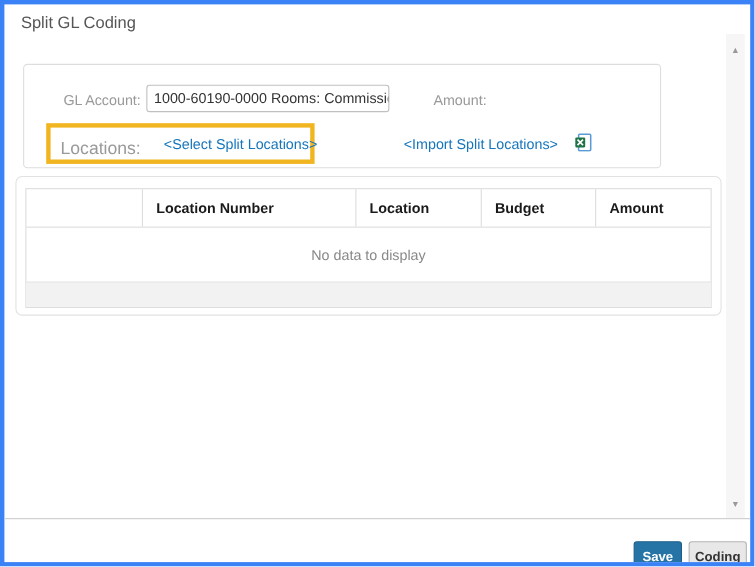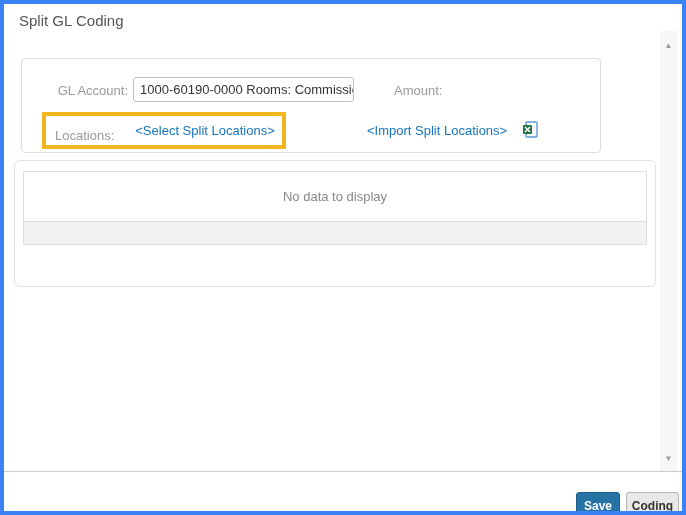--- a/index.html
+++ b/index.html
@@ -65,21 +65,21 @@
     left: 20px;
     top: 53px;
     width: 244px;
     height: 37px;
     border: 4px solid #F0B51F;
     display: flex;
     align-items: center;
     padding-left: 9px;
     background: transparent;
   }
-  .locations-label { position: static; font-size: 13px; color: #999; margin-top: 10px; }
+  .locations-label { position: static; font-size: 16px; color: #999; margin-top: 10px; }
   .link {
     font-size: 13px;
     color: #1676BC;
     text-decoration: none;
     white-space: nowrap;
     cursor: pointer;
   }
   .select-split-link { margin-left: 21px; }
   .import-split-link { position: absolute; left: 345px; top: 64px; }
   .excel-icon { position: absolute; left: 500px; top: 62px; width: 17px; height: 17px; cursor: pointer; }
@@ -220,20 +220,27 @@
 
     <svg class="excel-icon" viewBox="0 0 17 17">
       <rect x="4" y="1" width="11" height="15" rx="1" fill="#ffffff" stroke="#5b9bd5" stroke-width="1.4"></rect>
       <rect x="1" y="4" width="9" height="9" rx="1" fill="#217346"></rect>
       <path d="M3 6 L8 11 M8 6 L3 11" stroke="#ffffff" stroke-width="1.5"></path>
     </svg>
   </div>
 
   <div class="grid-panel">
     <div class="grid-table">
+      <div class="grid-header-row">
+        <div class="grid-header-cell col-spacer"></div>
+        <div class="grid-header-cell col-locnum">Location Number</div>
+        <div class="grid-header-cell col-loc">Location</div>
+        <div class="grid-header-cell col-budget">Budget</div>
+        <div class="grid-header-cell col-amount">Amount</div>
+      </div>
       <div class="grid-empty-row">No data to display</div>
       <div class="grid-footer-row"></div>
     </div>
   </div>
 
   <div class="scrollbar-track">
     <div class="scroll-arrow scroll-arrow-up">▲</div>
     <div class="scroll-arrow scroll-arrow-down">▼</div>
   </div>
 

